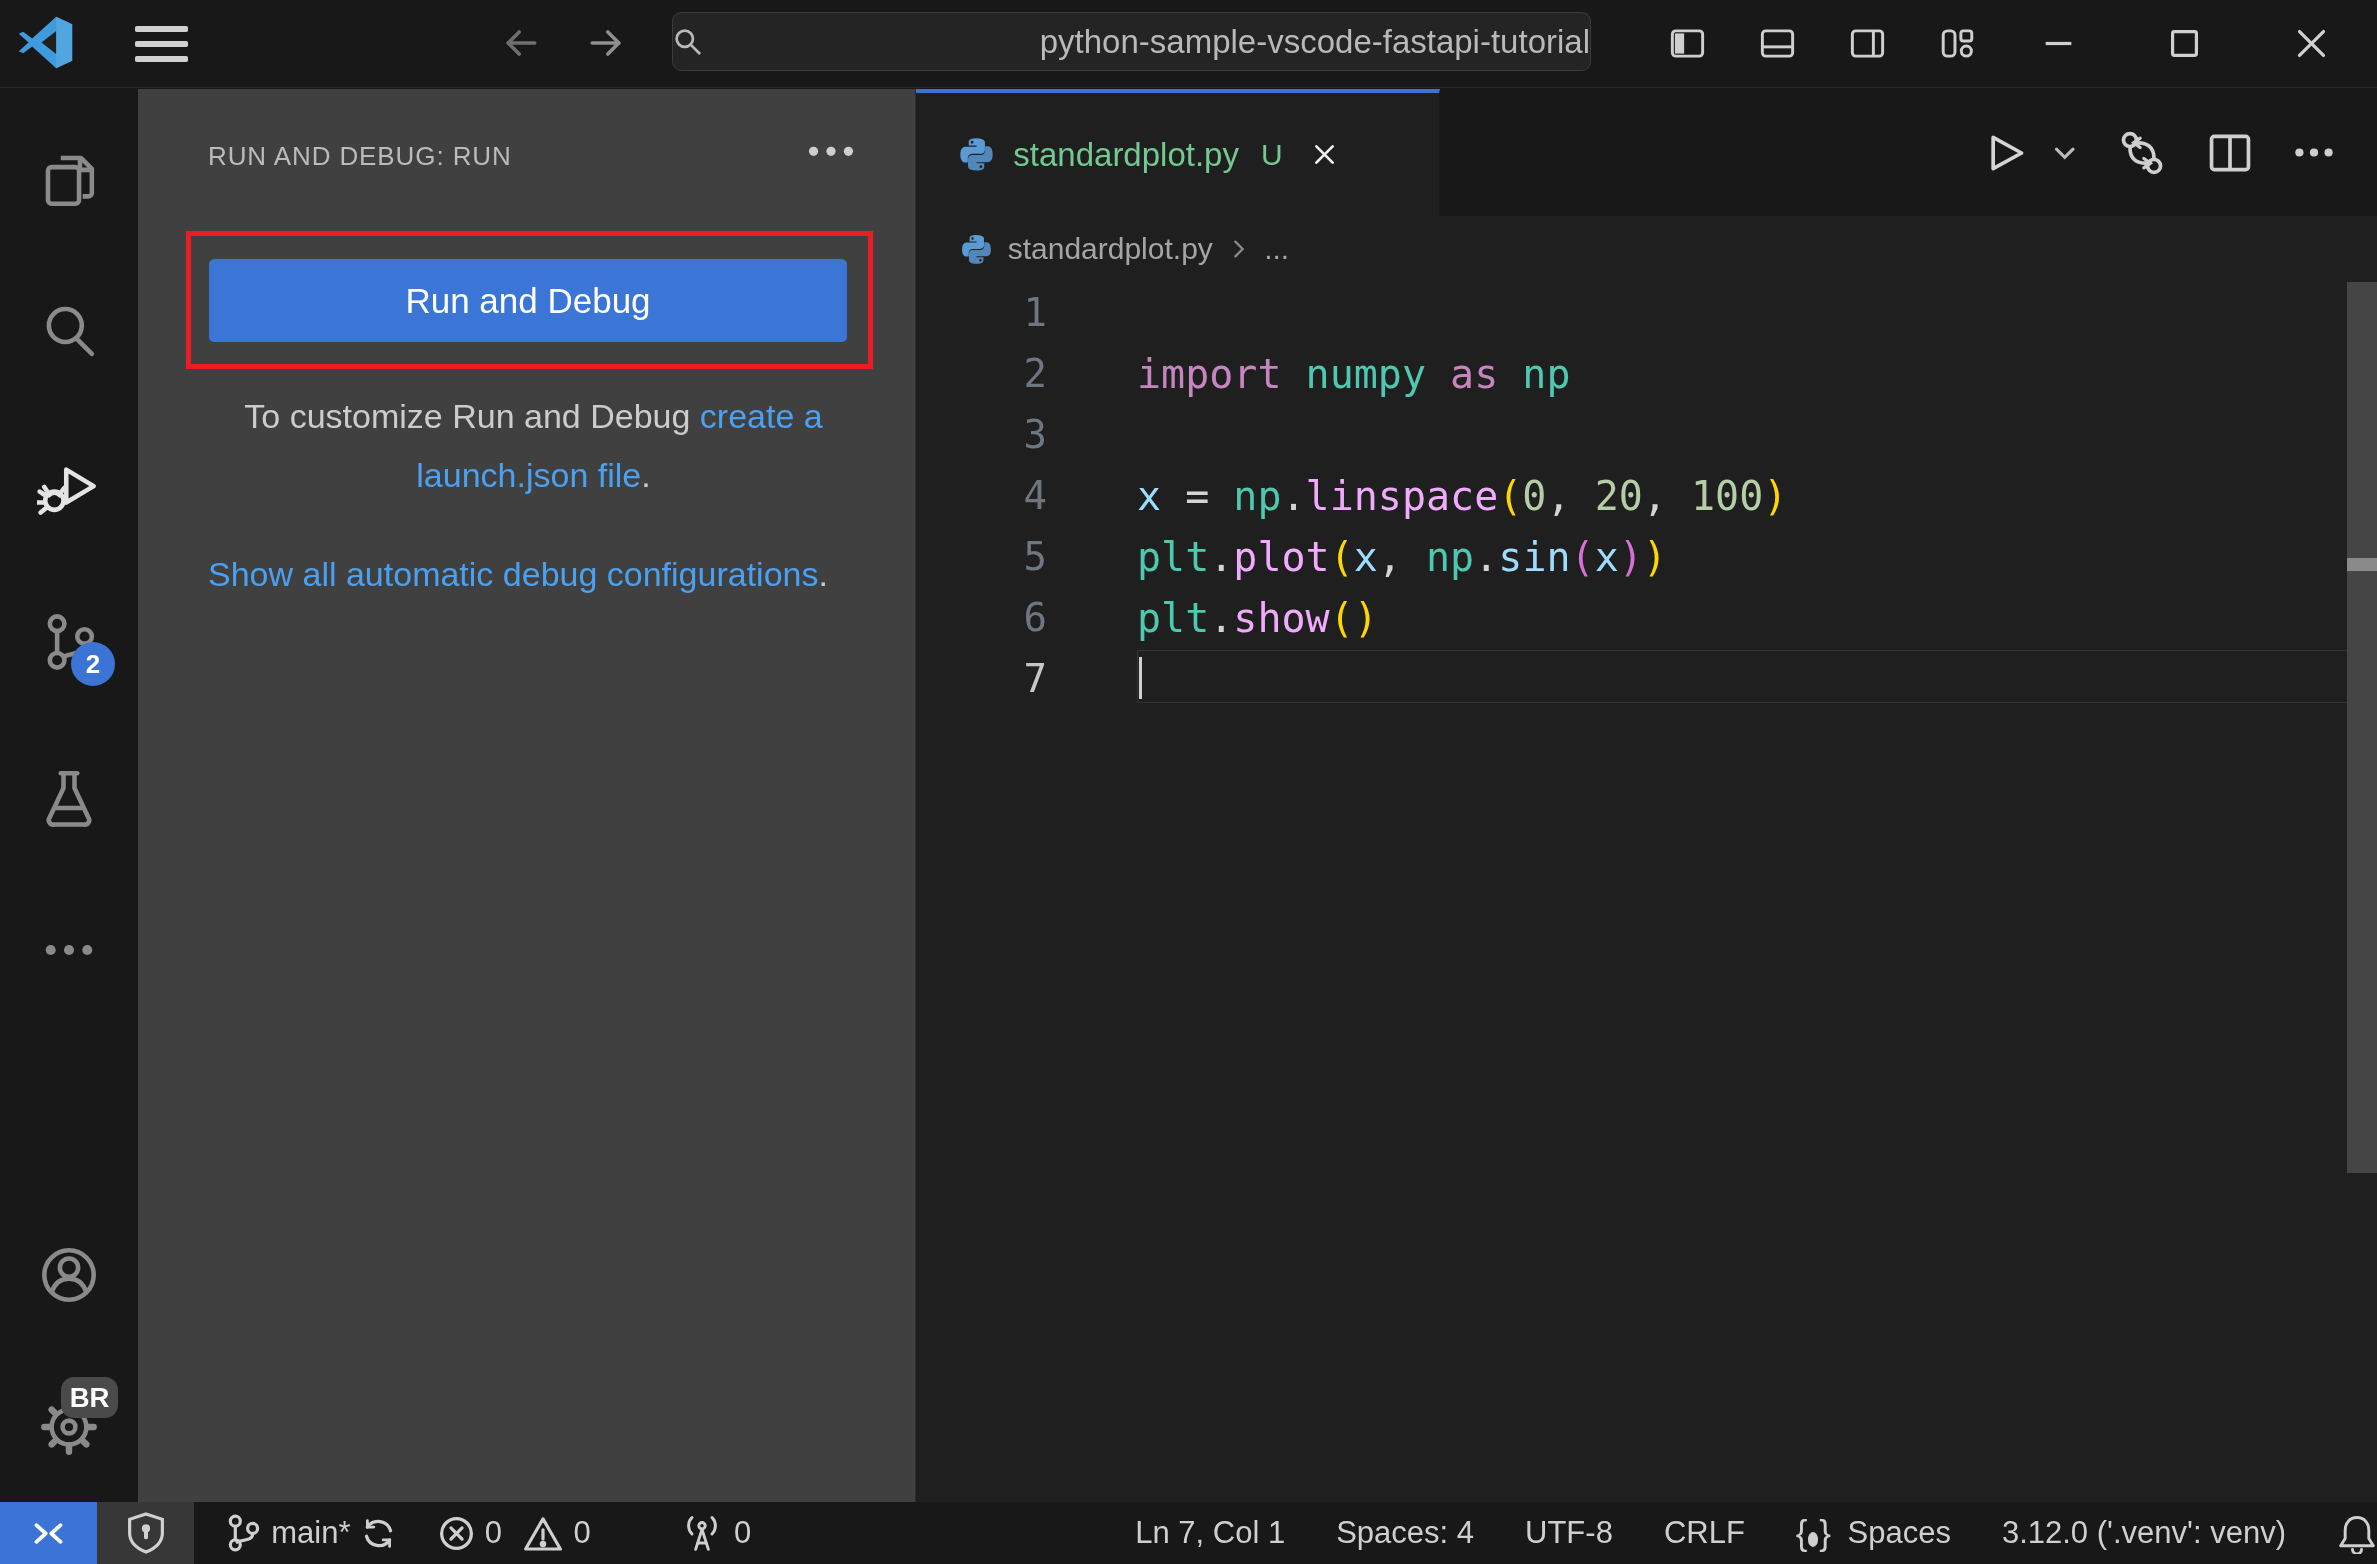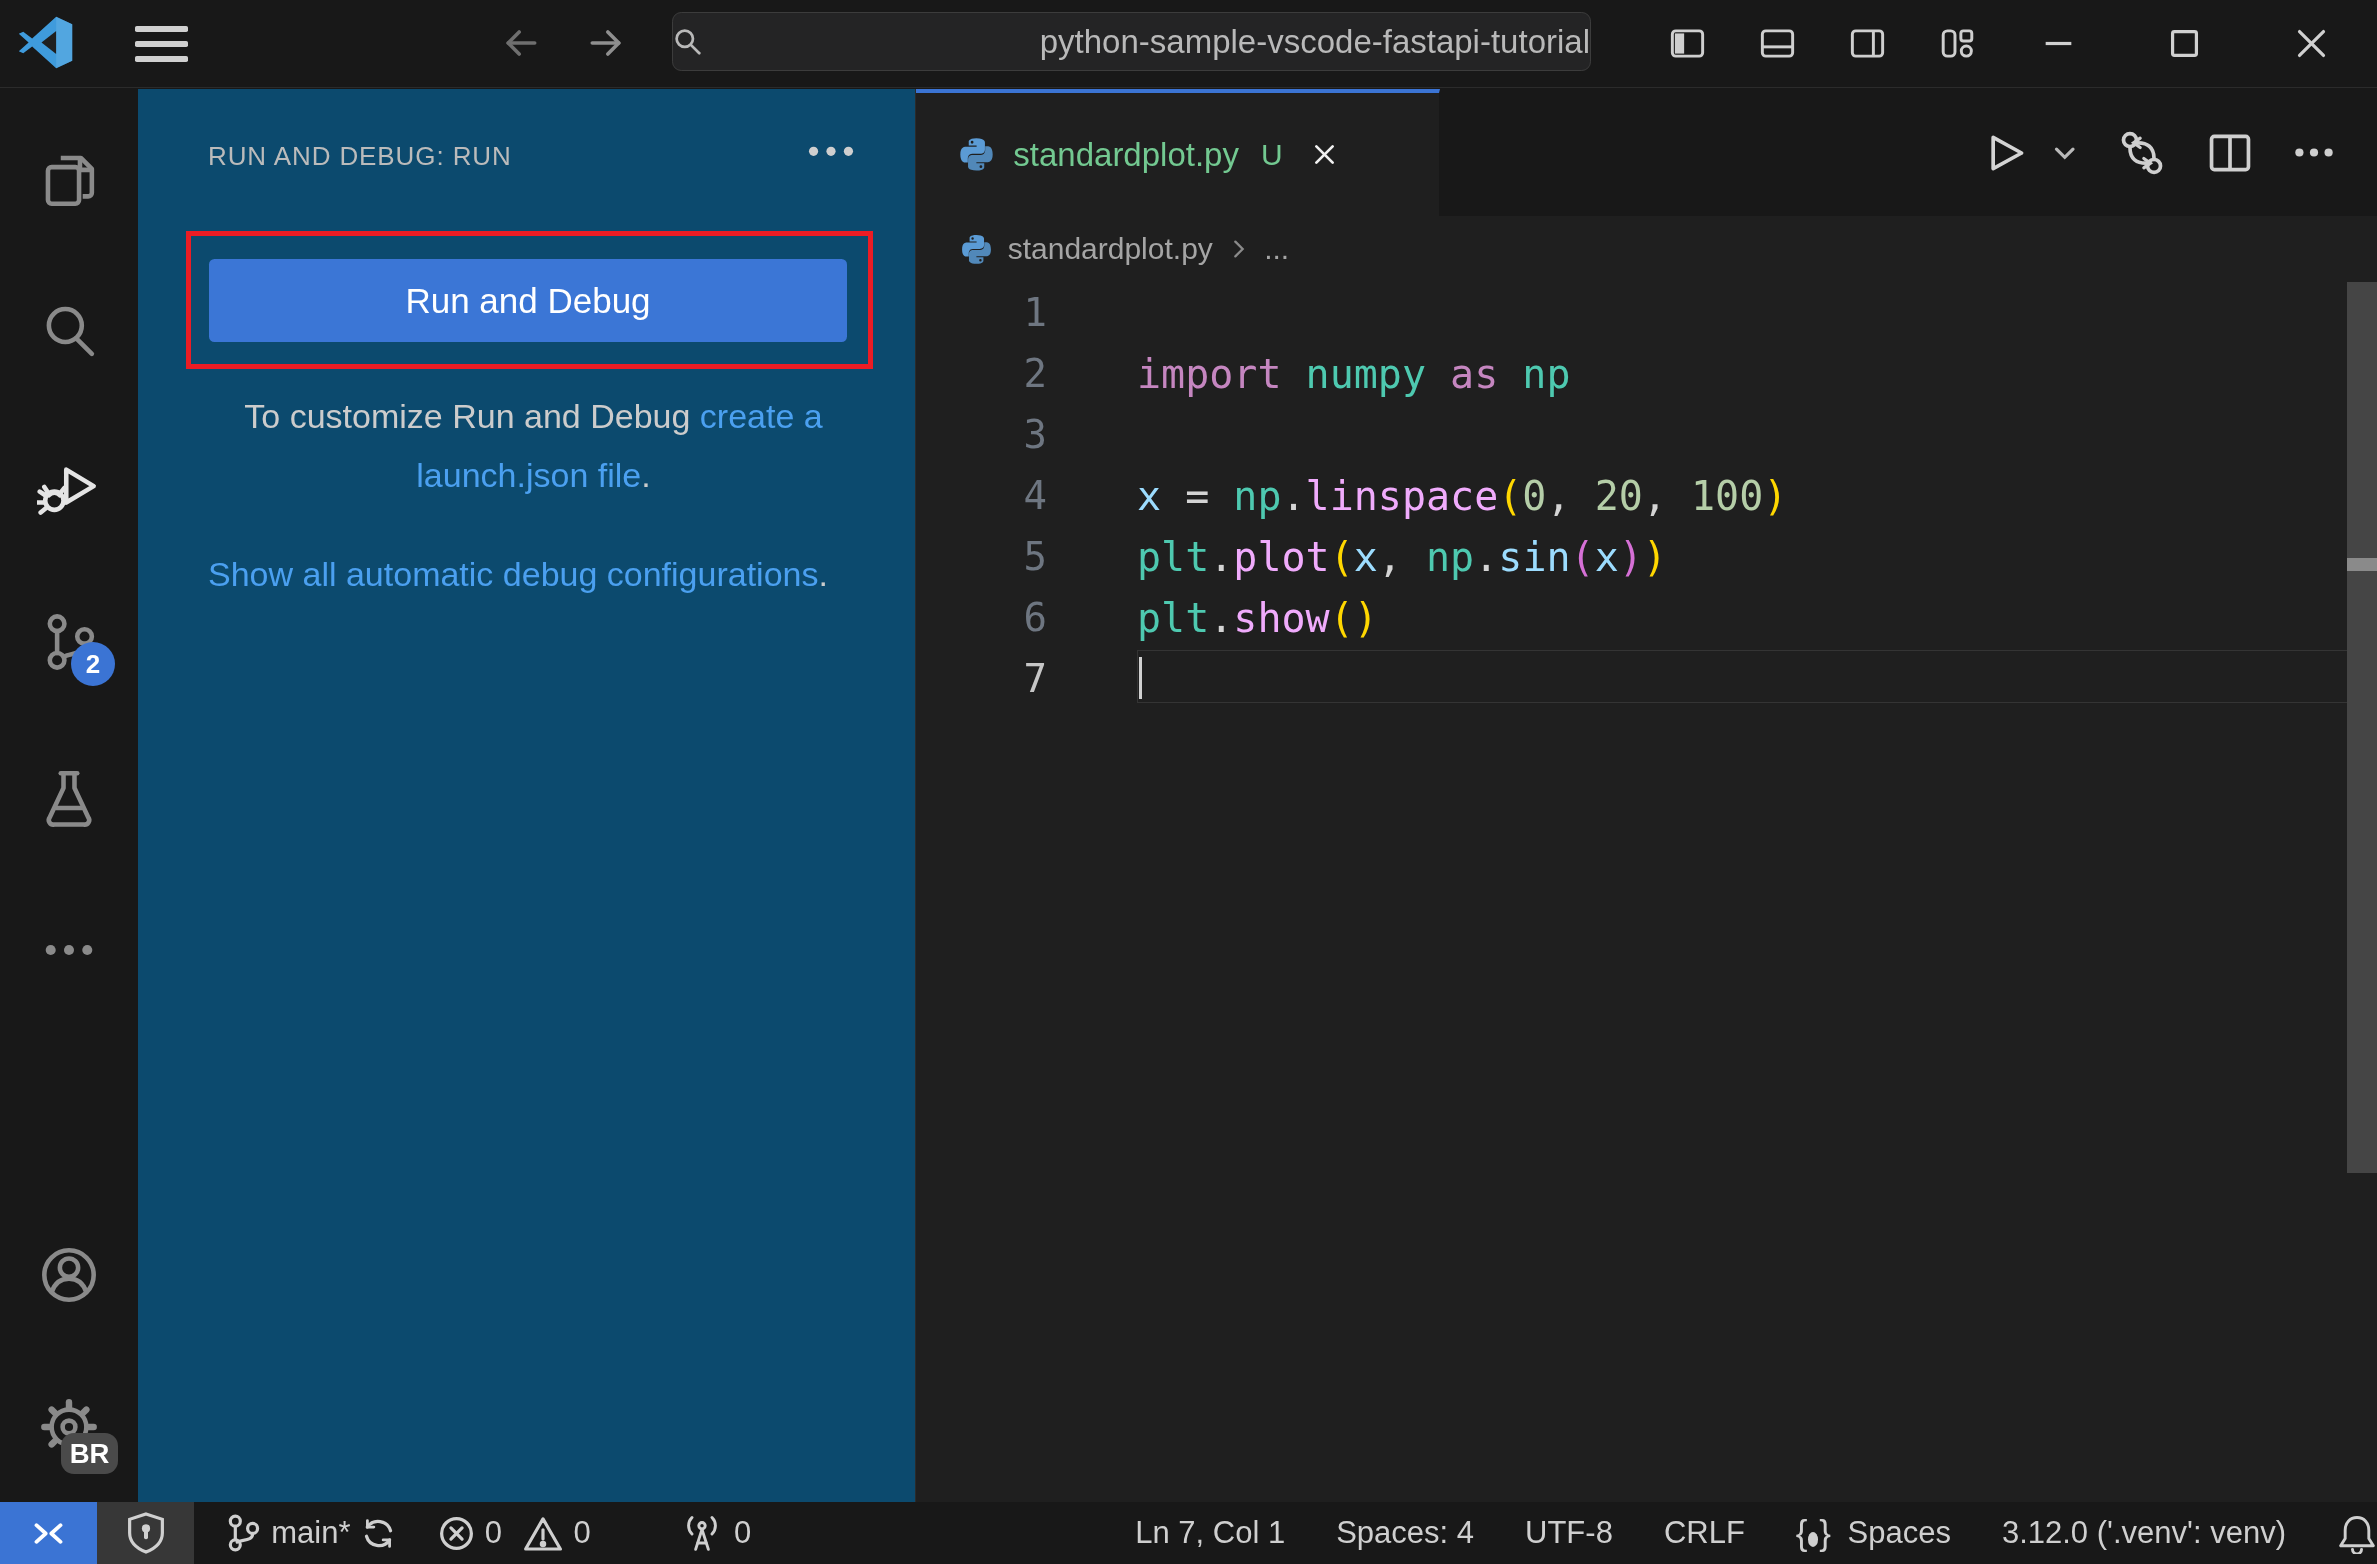--- a/index.html
+++ b/index.html
@@ -21,21 +21,21 @@
   .winctl{position:absolute;right:0;top:0;height:87px;display:flex;align-items:center;gap:53px;
           padding-right:48px;}
 
   
   .main{position:absolute;left:0;top:89px;width:2377px;height:1413px;display:flex;}
   .activitybar{position:relative;width:138px;height:100%;background:#181818;flex:none;}
   .ab-item{position:absolute;left:37px;width:64px;height:64px;}
   .ab-badge{position:absolute;display:flex;align-items:center;justify-content:center;
             color:#fff;font-weight:bold;}
 
-  .sidebar{position:relative;width:777px;height:100%;background:#0c4a6e;flex:none;
+  .sidebar{position:relative;width:777px;height:100%;background:#404040;flex:none;
            border-right:1.8px solid #2b2b2b;}
   .sb-header{position:absolute;left:70px;top:42px;right:37px;height:51px;display:flex;
              align-items:center;font-size:26px;letter-spacing:0.9px;color:#bbbbbb;}
   .sb-dots{position:absolute;right:59px;top:55px;}
   .annotation{position:absolute;left:48px;top:142px;width:687px;height:138px;
               border:5.5px solid #ec1c24;box-sizing:border-box;pointer-events:none;}
   .run-btn{position:absolute;left:71px;top:170px;width:638px;height:83px;border:none;
            border-radius:5.5px;background:#3b76d6;color:#ffffff;font-size:35px;
            font-family:"Liberation Sans",sans-serif;cursor:pointer;}
   .sb-para{position:absolute;left:70px;width:651px;font-size:34px;line-height:59px;color:#cccccc;}
@@ -231,21 +231,21 @@
               <path d="M35 57 V62"></path>
               <path d="M8 35 H13"></path>
               <path d="M57 35 H62"></path>
             <path d="M16 16 L20 20"></path>
               <path d="M50 50 L54 54"></path>
               <path d="M16 54 L20 50"></path>
               <path d="M50 20 L54 16"></path>
           </g>
         </svg>
       </span>
-      <span class="ab-badge" style="left:61px;top:1344px;width:57px;height:41px;border-radius:13px;background:#4a4a4a;font-size:27.5px;">BR</span>
+      <span class="ab-badge" style="left:61px;top:1288px;width:57px;height:41px;border-radius:13px;background:#4a4a4a;font-size:27.5px;">BR</span>
     </div>
 
     <div class="sidebar">
       <div class="sb-header">RUN AND DEBUG: RUN</div>
       <span class="sb-dots">
         <svg width="50" height="14.7" viewBox="0 0 54 16" fill="#cfcfcf">
           <circle cx="8" cy="8" r="5"></circle>
             <circle cx="27" cy="8" r="5"></circle>
             <circle cx="46" cy="8" r="5"></circle>
         </svg>

